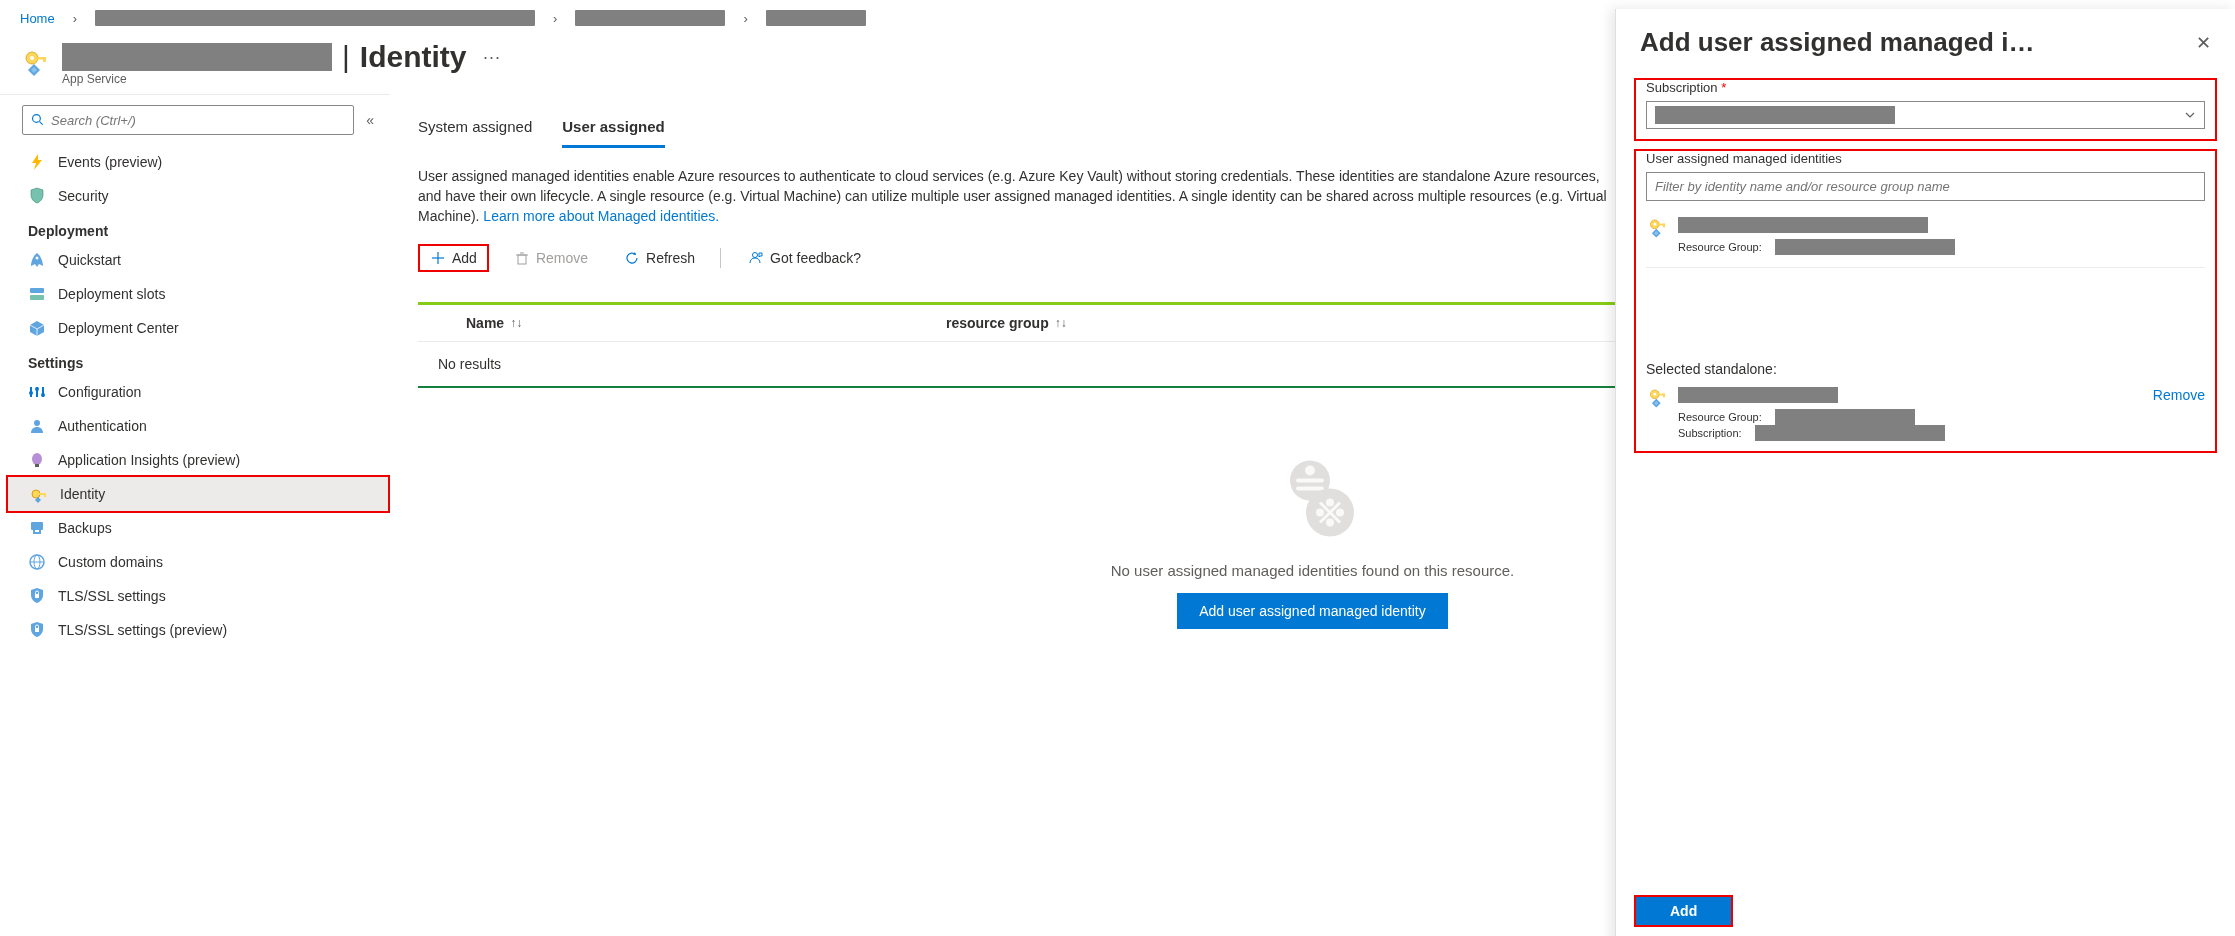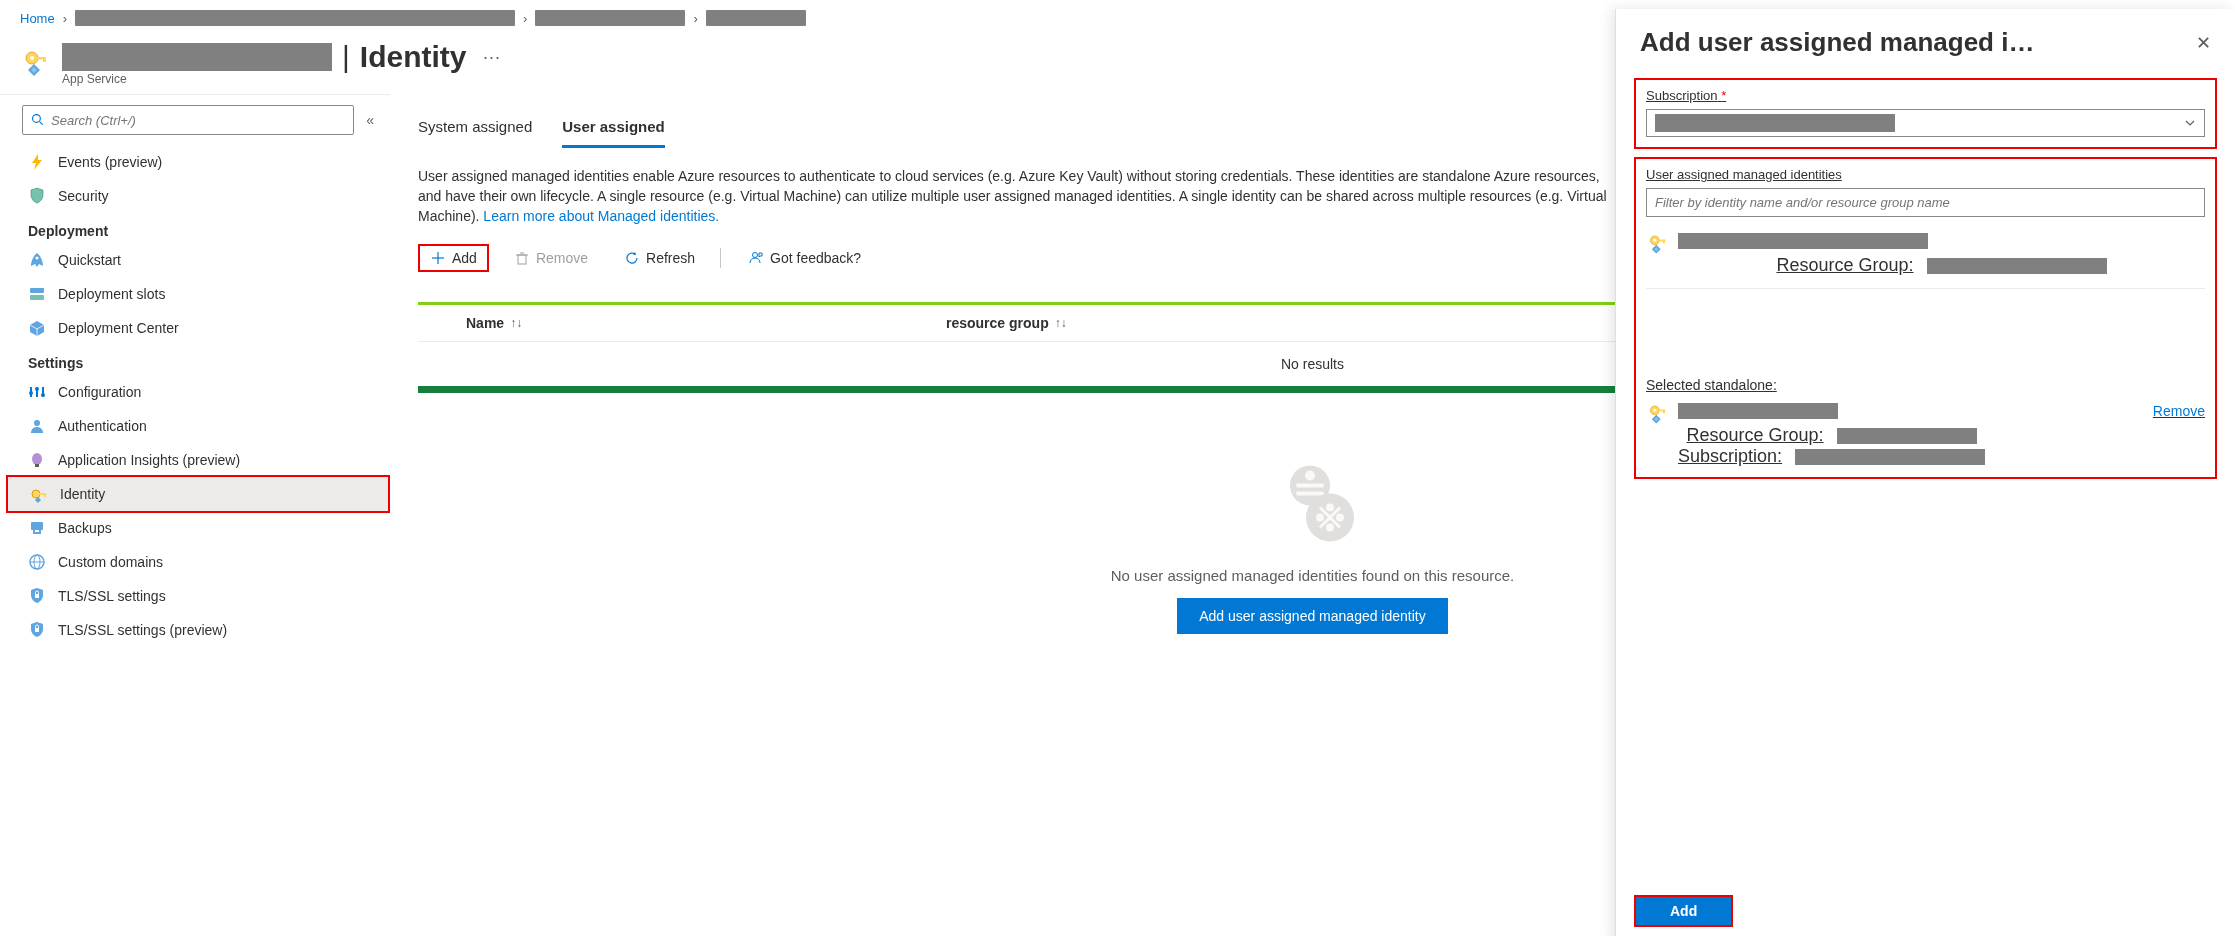--- a/index.html
+++ b/index.html
@@ -1,17 +1,17 @@
 <!DOCTYPE html>
 <html><head>
 <meta charset="utf-8">
 <style>
   * { box-sizing: border-box; margin: 0; padding: 0; }
   body { font-family: "Segoe UI", -apple-system, sans-serif; font-size: 13px; color: #323130; background: #fff; width: 2235px; height: 936px; overflow: hidden; position: relative; }
-  .breadcrumb { display: flex; align-items: center; padding: 10px 20px; font-size: 13px; gap: 8px; }
+  .breadcrumb { display: flex; align-items: center; padding: 10px 20px; font-size: 13px; gap: 18px; }
   .breadcrumb a { color: #0078d4; text-decoration: none; }
   .bc-sep { color: #605e5c; }
   .bc-redact { background: #808080; height: 16px; display: inline-block; border-radius: 1px; }
   .page-header { display: flex; align-items: center; padding: 4px 20px 8px 20px; gap: 12px; }
   .page-icon { width: 30px; height: 30px; flex-shrink: 0; }
   .page-title-wrap { display: flex; flex-direction: column; }
   .page-title-row { display: flex; align-items: center; gap: 10px; }
   .page-title-redact { background: #808080; height: 28px; width: 270px; display: inline-block; }
   .page-title-sep { font-size: 30px; font-weight: 300; color: #323130; }
   .page-title-text { font-size: 30px; font-weight: 600; }
@@ -39,40 +39,40 @@
   .description a { color: #0078d4; text-decoration: none; }
   .toolbar { display: flex; align-items: center; gap: 14px; margin-bottom: 20px; }
   .tb-btn { display: flex; align-items: center; gap: 6px; padding: 4px 10px; cursor: pointer; font-size: 14px; border: 1px solid transparent; }
   .tb-btn.highlight { border: 2px solid #e00; }
   .tb-btn.disabled { color: #a19f9d; }
   .tb-sep { width: 1px; height: 20px; background: #c8c6c4; }
   .table-header { display: flex; padding: 10px 8px; font-weight: 600; font-size: 14px; border-top: 3px solid #84cc16; border-bottom: 1px solid #edebe9; margin-top: 30px; }
   .th-name { width: 520px; display: flex; align-items: center; gap: 6px; padding-left: 40px; }
   .th-rg { flex: 1; display: flex; align-items: center; gap: 6px; }
   .sort-icon { font-size: 12px; color: #605e5c; }
-  .no-results { padding: 14px 20px; font-size: 14px; color: #323130; border-bottom: 7px solid #15803d; text-align: center; }
+  .no-results { padding: 14px 20px; font-size: 14px; color: #323130; border-bottom: 2px solid #15803d; }
   .empty-state { display: flex; flex-direction: column; align-items: center; margin-top: 60px; gap: 14px; }
   .empty-text { font-size: 15px; color: #605e5c; }
   .primary-btn { background: #0078d4; color: #fff; border: none; padding: 10px 22px; font-size: 14px; font-weight: 400; cursor: pointer; }
   .flyout { position: absolute; top: 0; right: 0; width: 620px; height: 100%; background: #fff; border-left: 1px solid #e1dfdd; box-shadow: -4px 0 12px rgba(0,0,0,0.1); z-index: 100; display: flex; flex-direction: column; margin-top: 9px; }
   .flyout-header { display: flex; align-items: center; justify-content: space-between; padding: 18px 24px 10px 24px; }
   .flyout-title { font-size: 26px; font-weight: 600; }
   .flyout-close { font-size: 18px; color: #605e5c; cursor: pointer; }
   .flyout-body { flex: 1; padding: 10px 18px 10px 18px; overflow-y: auto; }
-  .fly-group { border: 2px solid #e00; padding: 8px 10px 10px 10px; margin-bottom: 8px; text-decoration: underline; }
+  .fly-group { border: 2px solid #e00; padding: 0 10px 10px 10px; margin-bottom: 8px; }
   .fly-label { font-size: 13px; margin-bottom: 6px; }
   .fly-label .req { color: #e00; }
   .fly-select { display: flex; border: 1px solid #8a8886; height: 28px; align-items: center; justify-content: space-between; padding: 0 8px; cursor: pointer; }
   .fly-select-redact { background: #808080; height: 18px; width: 240px; display: inline-block; }
   .fly-input { width: 100%; border: 1px solid #8a8886; padding: 6px 8px; font-size: 13px; outline: none; margin-bottom: 10px; font-style: italic; }
   .identity-row { display: flex; align-items: flex-start; gap: 10px; padding: 6px 0; }
   .identity-icon { width: 22px; height: 22px; flex-shrink: 0; }
   .identity-text { flex: 1; }
   .identity-name-redact { background: #808080; height: 16px; width: 250px; display: inline-block; margin-bottom: 3px; }
-  .identity-sub { font-size: 18px; display: flex; align-items: center; gap: 13px; justify-content: center; }
+  .identity-sub { font-size: 11px; display: flex; align-items: center; gap: 13px; }
   .identity-sub-redact { background: #808080; height: 16px; width: 180px; display: inline-block; }
   .hr { border: none; border-top: 1px solid #edebe9; margin: 6px 0 10px 0; }
   .identity-list-area { height: 150px; }
   .selected-label { font-size: 14px; margin-bottom: 10px; }
   .remove-link { color: #0078d4; cursor: pointer; font-size: 14px; }
   .selected-row { display: flex; align-items: flex-start; gap: 10px; justify-content: space-between; }
   .flyout-footer { padding: 14px 18px 18px 18px; }
   .fly-add-btn { border: 2px solid #e00; display: inline-block; }
   .fly-add-btn button { background: #0078d4; color: #fff; border: none; padding: 6px 34px; font-size: 14px; font-weight: 600; cursor: pointer; }
   svg { display: block; }

